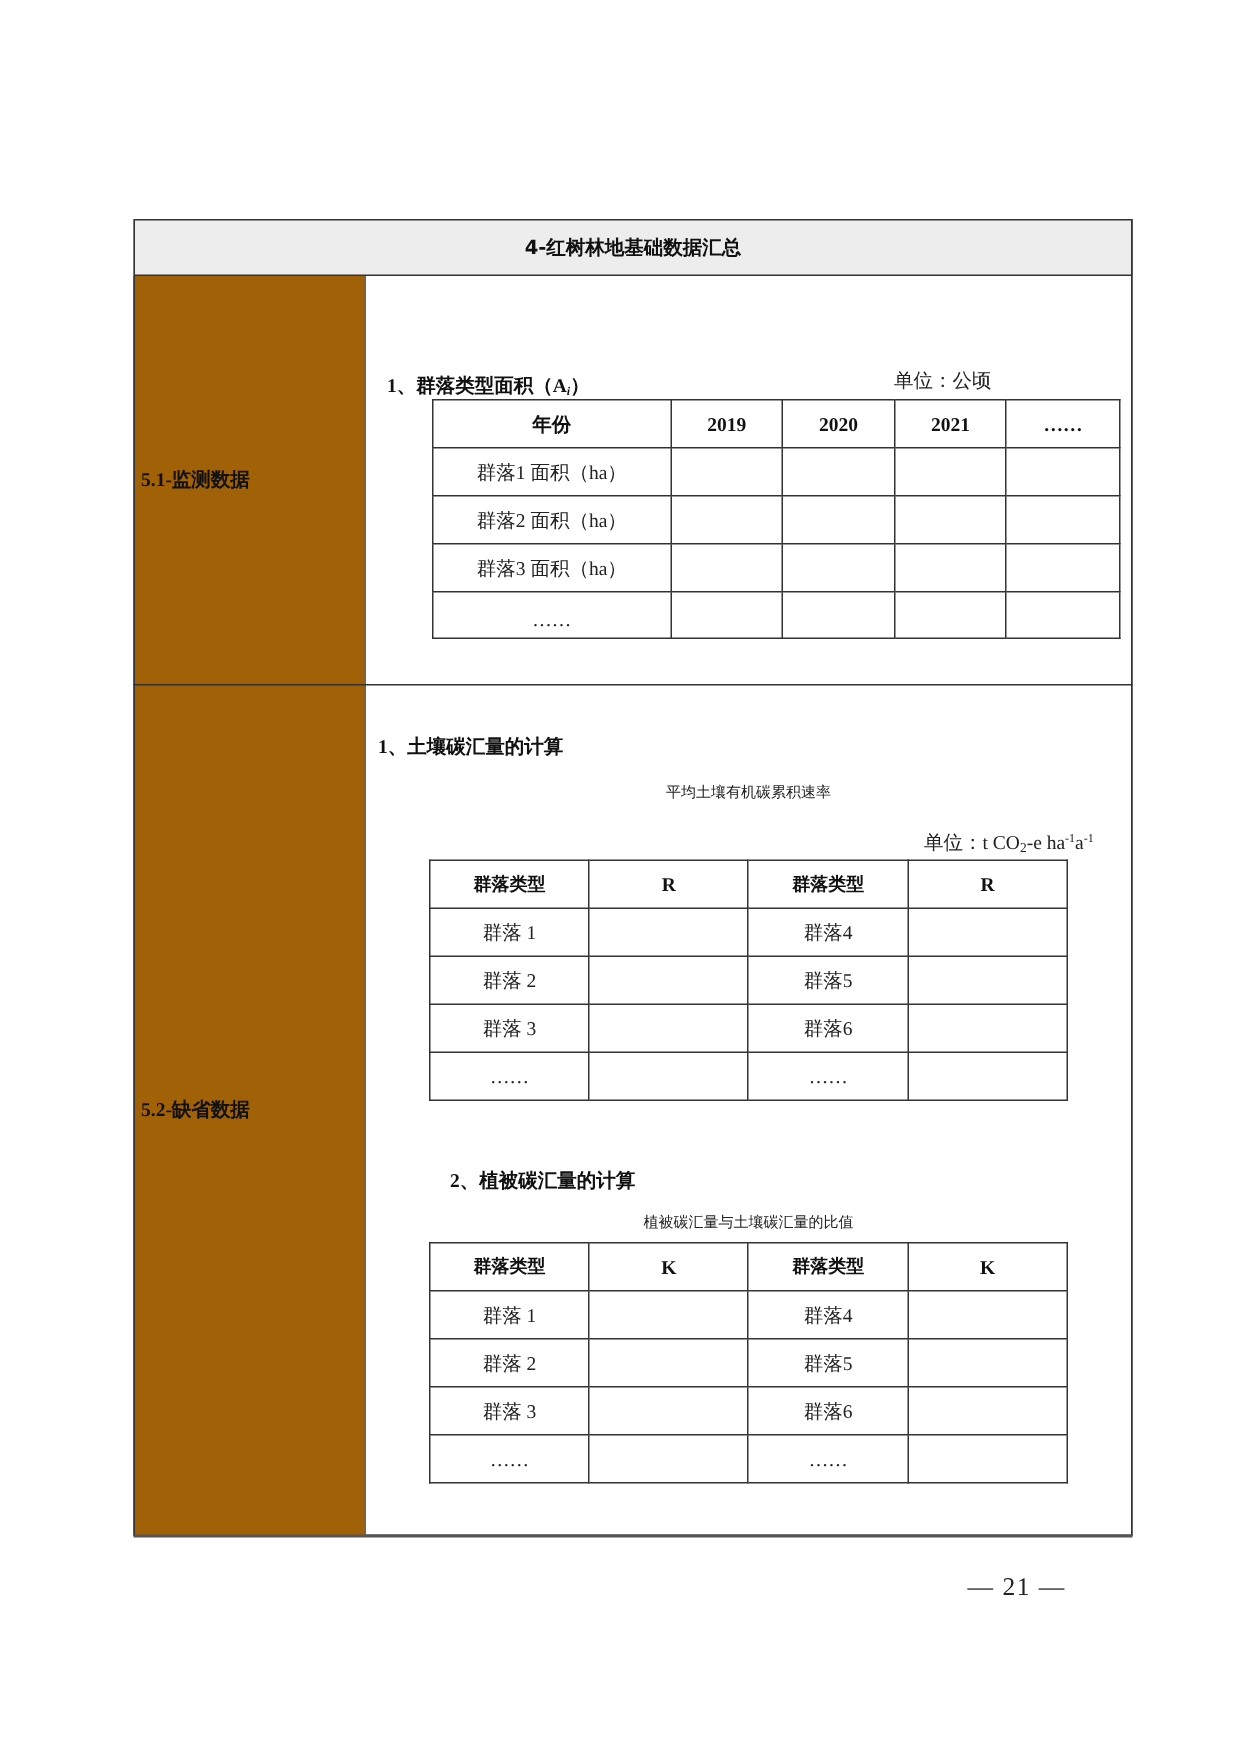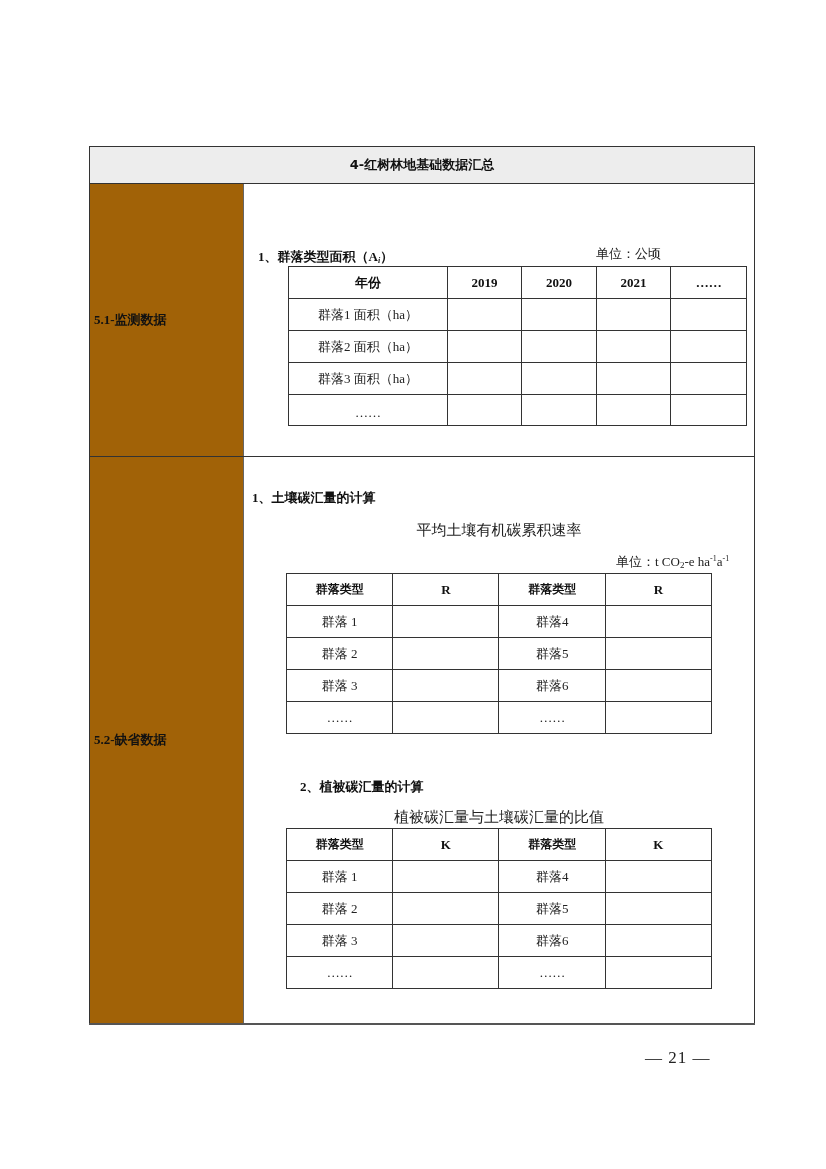--- a/index.html
+++ b/index.html
@@ -5,21 +5,21 @@
   html, body { margin:0; padding:0; background:#ffffff; }
   body { width:826px; height:1169px; position:relative; font-family:"Liberation Serif","DejaVu Serif",serif; color:#111; overflow:hidden; }
   .outer { position:absolute; left:89px; top:146px; width:666px; height:878px; border:1px solid #333; box-sizing:border-box; }
   .hdr { position:absolute; left:89px; top:146px; width:666px; height:38px; background:#ededed; border:1px solid #333; box-sizing:border-box; display:flex; align-items:center; justify-content:center; font-family:"DejaVu Sans",sans-serif; font-weight:bold; font-size:13px; }
   .leftcell { position:absolute; left:89px; width:155px; background:#a16207; border-left:1px solid #333; border-right:1.5px solid #666; box-sizing:border-box; display:flex; align-items:center; padding-left:4px; font-weight:bold; font-size:13px; font-family:"Liberation Serif","DejaVu Serif",serif; }
   .rowline { position:absolute; left:89px; width:666px; height:0; border-top:1px solid #333; }
   .rightedge { position:absolute; left:754px; top:146px; width:1px; height:878px; background:#333; }
   .bottomedge { position:absolute; left:89px; top:1023px; width:666px; height:1.5px; background:#555; }
   .sec-title { position:absolute; font-weight:bold; font-size:13px; font-family:"Liberation Serif","DejaVu Serif",serif; }
   .unit { position:absolute; font-size:13px; color:#222; }
-  .caption { position:absolute; font-size:15px; color:#222; font-family:"DejaVu Sans",sans-serif; text-align:center; }
+  .caption { position:absolute; font-size:10px; color:#222; font-family:"DejaVu Sans",sans-serif; text-align:center; }
   table.grid { position:absolute; border-collapse:collapse; font-size:13px; }
   table.grid td { border:1px solid #333; text-align:center; padding:0; color:#222; }
   table.grid td.b { font-weight:bold; color:#111; }
   .pageno { position:absolute; left:645px; top:1048px; font-size:17px; color:#222; letter-spacing:1px; }
   .sub { font-size:9px; vertical-align:-2px; }
   .sup { font-size:8px; vertical-align:5px; }
 </style>
 </head>
 <body>
 

